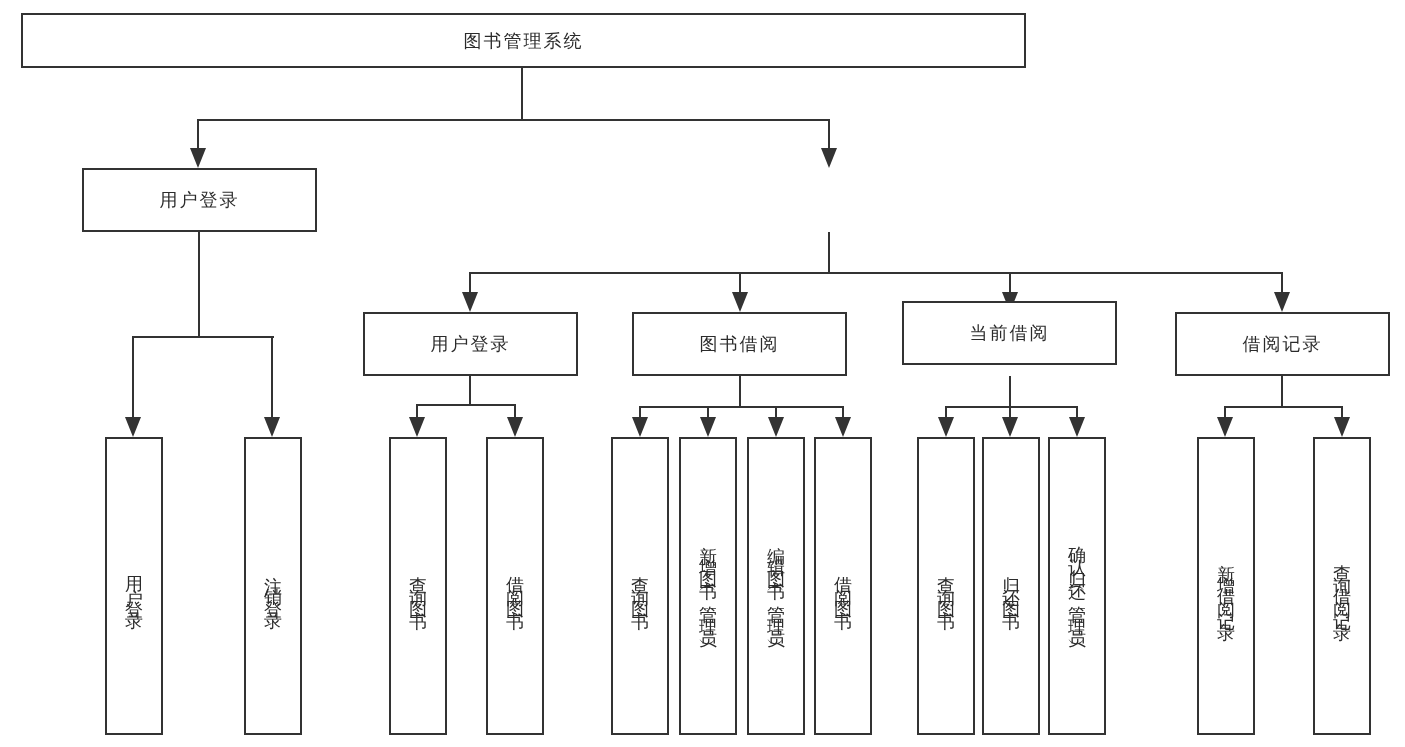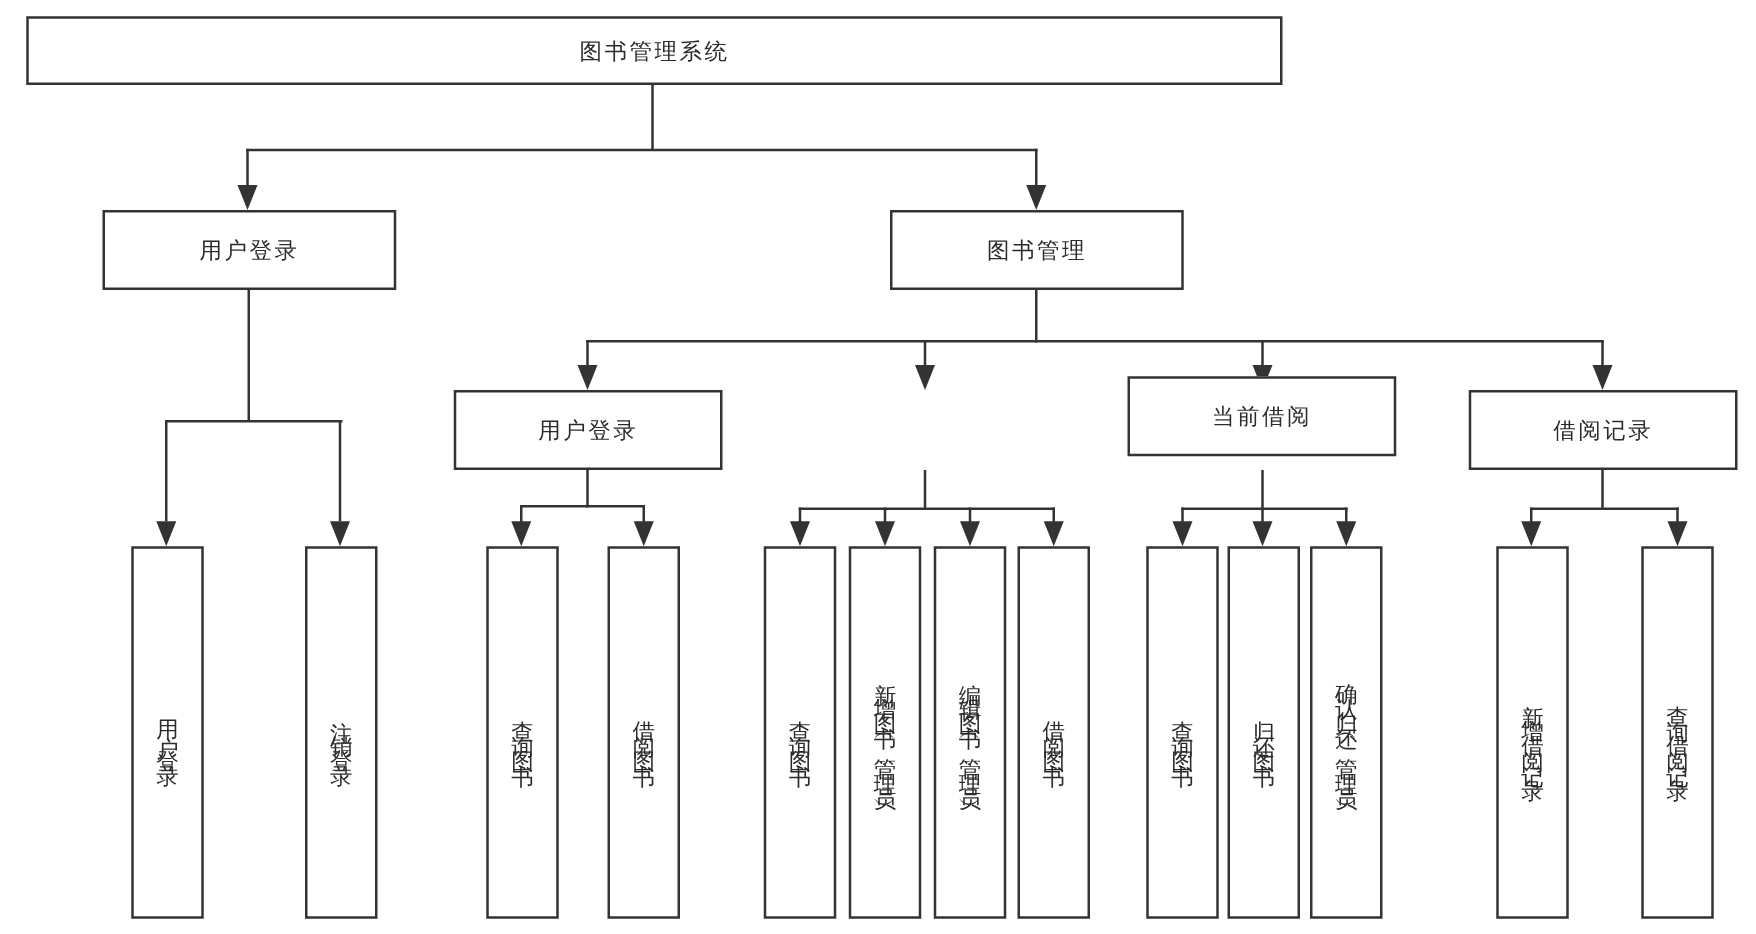--- a/index.html
+++ b/index.html
@@ -73,23 +73,20 @@
   <div class="vline" style="left:521px;top:68px;height:52px"></div>
   <div class="hline" style="left:197px;top:119px;width:633px"></div>
   <div class="vline" style="left:197px;top:119px;height:31px"></div>
   <div class="arrow" style="left:190px;top:148px"></div>
   <div class="vline" style="left:828px;top:119px;height:31px"></div>
   <div class="arrow" style="left:821px;top:148px"></div>
 
   <div class="box" style="left:82px;top:168px;width:235px;height:64px">
     <span class="hl">用户登录</span>
   </div>
-  <div class="box" style="left:712px;top:168px;width:235px;height:64px">
-    <span class="hl">图书管理</span>
-  </div>
 
   <div class="vline" style="left:198px;top:232px;height:104px"></div>
   <div class="hline" style="left:132px;top:336px;width:142px"></div>
   <div class="vline" style="left:132px;top:336px;height:81px"></div>
   <div class="arrow" style="left:125px;top:417px"></div>
   <div class="vline" style="left:271px;top:336px;height:81px"></div>
   <div class="arrow" style="left:264px;top:417px"></div>
 
   <div class="vline" style="left:828px;top:232px;height:42px"></div>
   <div class="hline" style="left:469px;top:272px;width:814px"></div>
@@ -97,20 +94,23 @@
   <div class="arrow" style="left:462px;top:292px"></div>
   <div class="vline" style="left:739px;top:272px;height:22px"></div>
   <div class="arrow" style="left:732px;top:292px"></div>
   <div class="vline" style="left:1009px;top:272px;height:22px"></div>
   <div class="arrow" style="left:1002px;top:292px"></div>
   <div class="vline" style="left:1281px;top:272px;height:22px"></div>
   <div class="arrow" style="left:1274px;top:292px"></div>
 
   <div class="box" style="left:363px;top:312px;width:215px;height:64px">
     <span class="hl">用户登录</span>
+  </div>
+  <div class="box" style="left:632px;top:312px;width:215px;height:64px">
+    <span class="hl">图书借阅</span>
   </div>
   <div class="box" style="left:902px;top:301px;width:215px;height:64px">
     <span class="hl">当前借阅</span>
   </div>
   <div class="box" style="left:1175px;top:312px;width:215px;height:64px">
     <span class="hl">借阅记录</span>
   </div>
 
   <div class="vline" style="left:469px;top:376px;height:30px"></div>
   <div class="hline" style="left:416px;top:404px;width:100px"></div>

